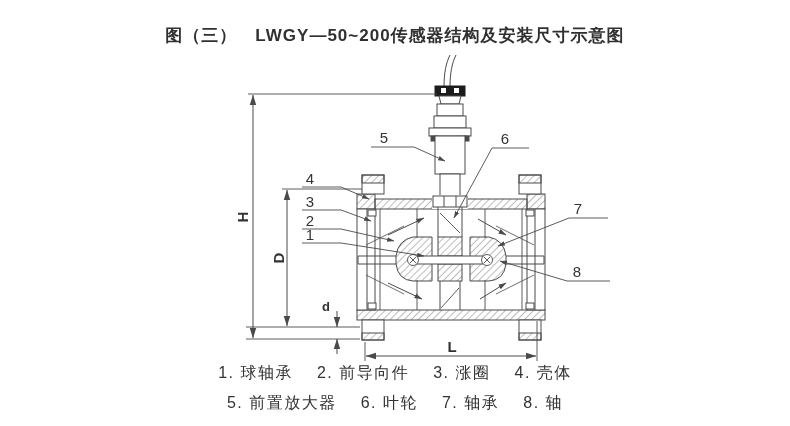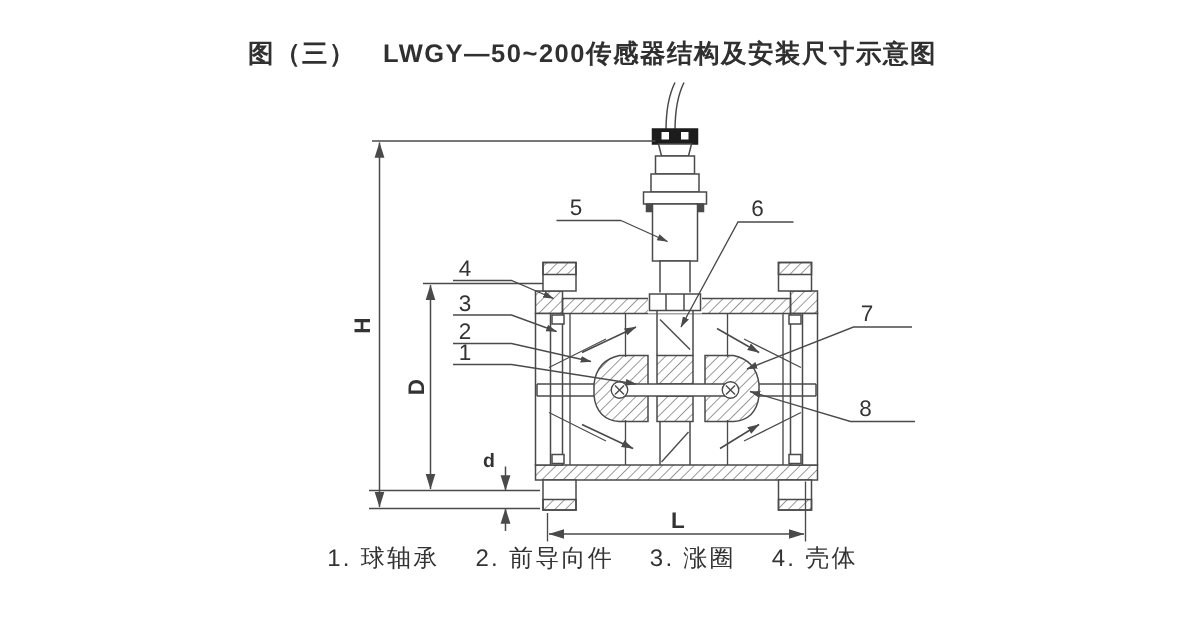--- a/index.html
+++ b/index.html
@@ -214,13 +214,19 @@
   </g>
 </svg>
 
 <div class="legend">
   <div class="legend-row">
     <span class="legend-item"><span class="num">1.</span><span>球轴承</span></span>
     <span class="legend-item"><span class="num">2.</span><span>前导向件</span></span>
     <span class="legend-item"><span class="num">3.</span><span>涨圈</span></span>
     <span class="legend-item"><span class="num">4.</span><span>壳体</span></span>
   </div>
+  <div class="legend-row">
+    <span class="legend-item"><span class="num">5.</span><span>前置放大器</span></span>
+    <span class="legend-item"><span class="num">6.</span><span>叶轮</span></span>
+    <span class="legend-item"><span class="num">7.</span><span>轴承</span></span>
+    <span class="legend-item"><span class="num">8.</span><span>轴</span></span>
+  </div>
 </div>
 
 </body></html>

